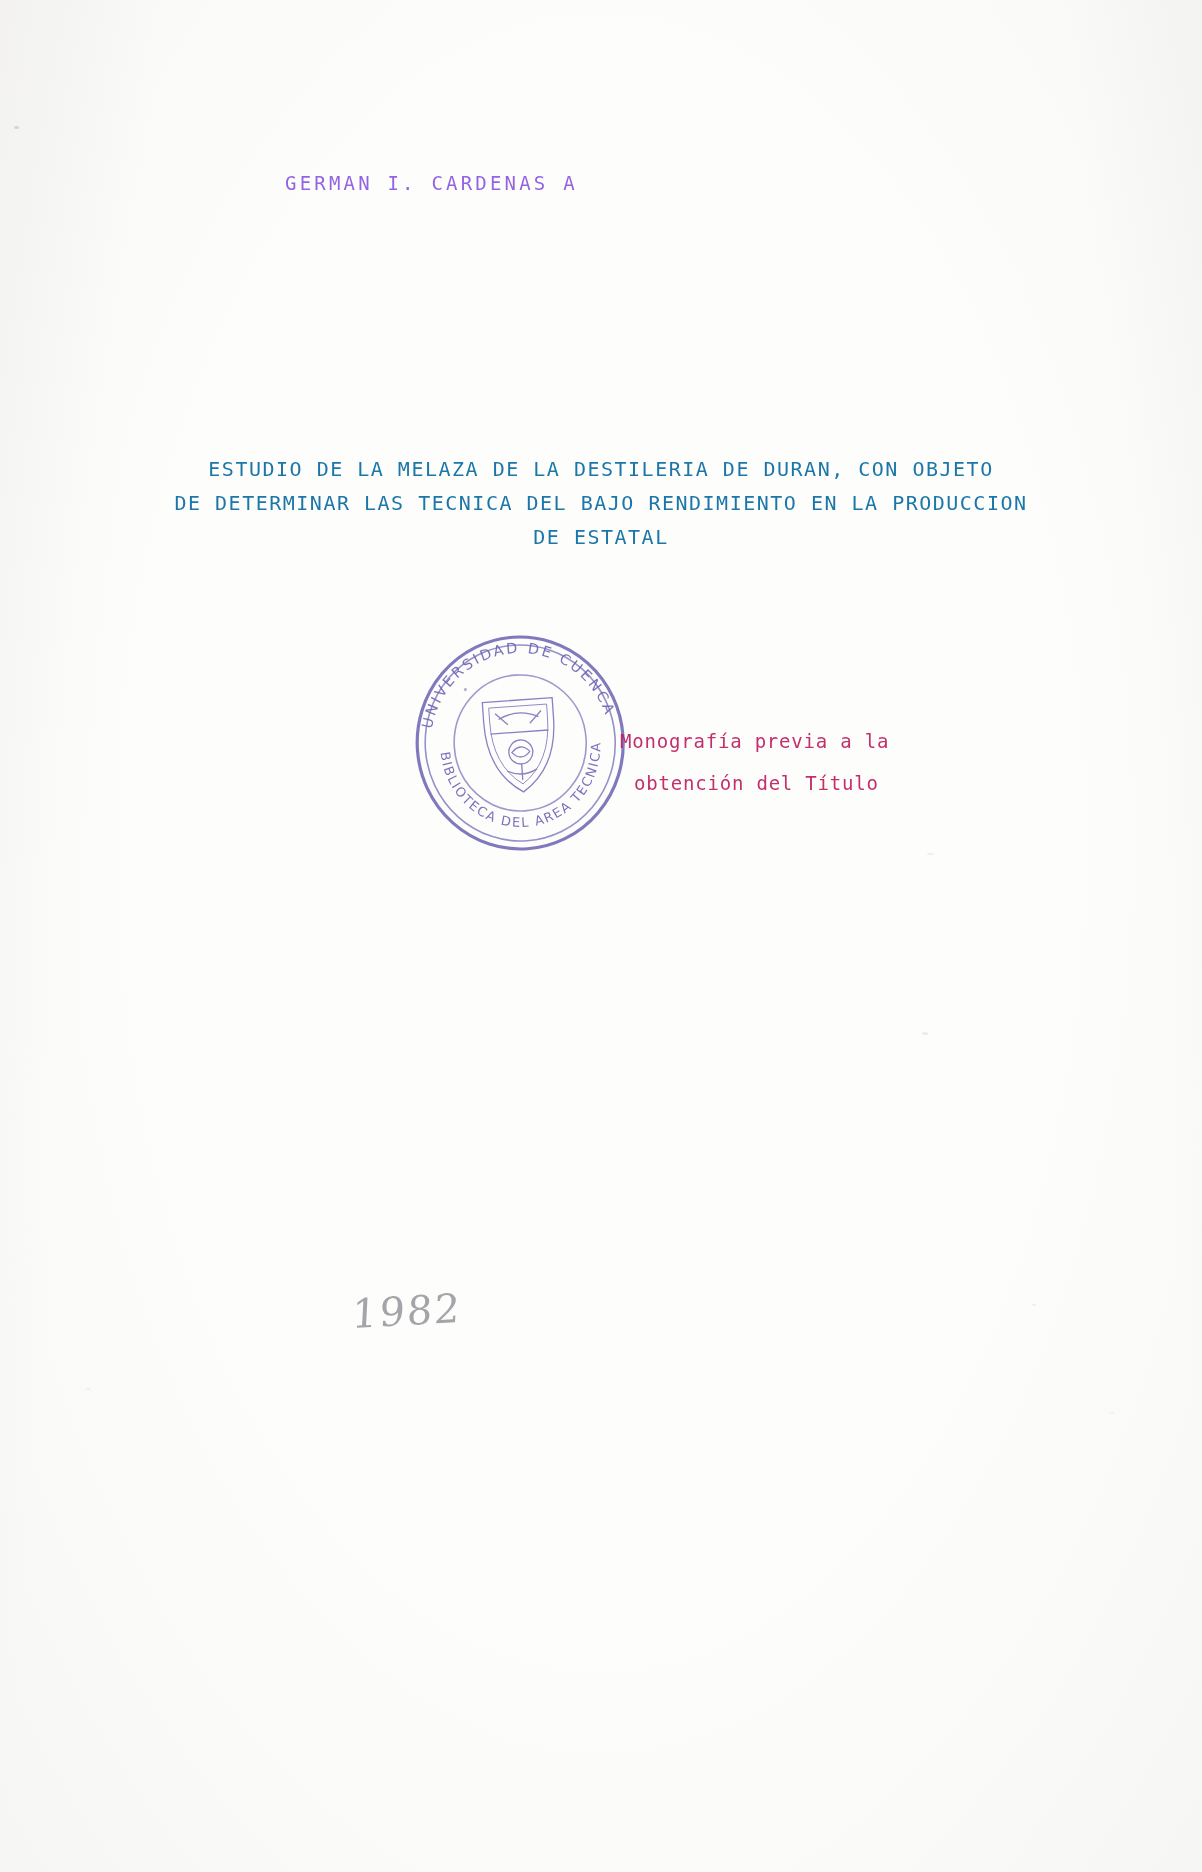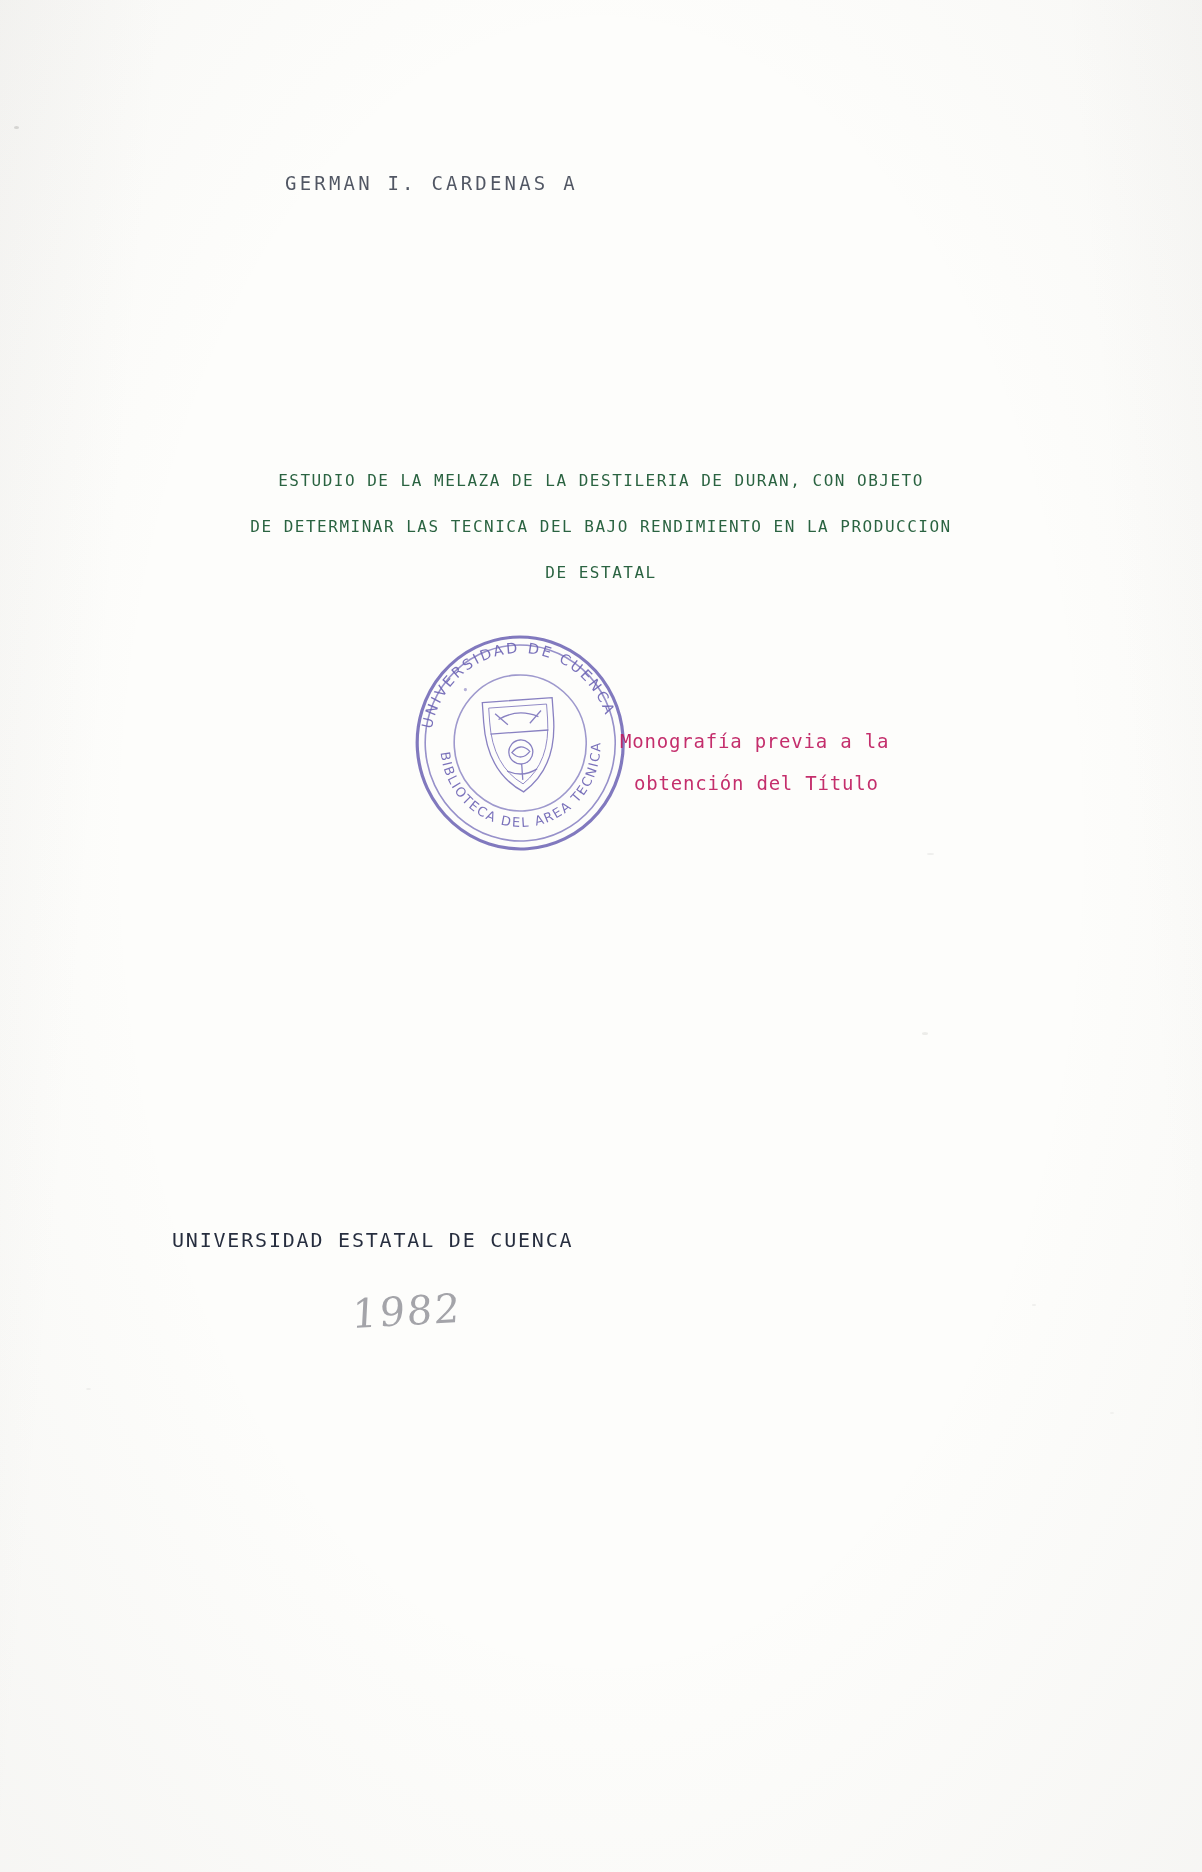--- a/index.html
+++ b/index.html
@@ -23,21 +23,21 @@
     position: absolute;
     inset: 0;
     background:
       radial-gradient(ellipse at 50% 45%, rgba(255,255,255,0) 55%, rgba(120,115,110,0.05) 100%),
       linear-gradient(95deg, rgba(170,165,160,0.07) 0%, rgba(255,255,255,0) 12%),
       linear-gradient(265deg, rgba(170,165,160,0.05) 0%, rgba(255,255,255,0) 10%);
     pointer-events: none;
   }
   .typed {
     position: absolute;
-    color: #0f172a;
+    color: #6d28d9;
     font-family: "DejaVu Sans Mono", monospace;
     letter-spacing: 1.2px;
     white-space: pre;
     opacity: 0.88;
   }
 
   #author {
     top: 172px;
     left: 285px;
     font-size: 19px;
@@ -47,27 +47,26 @@
 
   #title-block {
     position: absolute;
     top: 452px;
     left: 0;
     width: 1202px;
     text-align: center;
   }
   #title-block .tline {
     font-family: "DejaVu Sans Mono", monospace;
-    font-size: 16px;
+    font-size: 20px;
     letter-spacing: 1.5px;
-    color: #14532d;
+    color: #0369a1;
     line-height: 34px;
     opacity: 0.9;
     white-space: pre;
-    margin-top: 12px;
   }
 
   #degree-block {
     position: absolute;
     top: 720px;
     left: 620px;
     width: 340px;
   }
   #degree-block .dline {
     font-family: "DejaVu Sans Mono", monospace;
@@ -167,21 +166,20 @@
       <circle cx="64" cy="66" r="1.6" fill="#3b2f9c" opacity="0.5"></circle>
       <circle cx="172" cy="176" r="1.3" fill="#3b2f9c" opacity="0.45"></circle>
     </svg>
   </div>
 
   <div id="degree-block">
     <div class="dline l1">Monografía previa a la</div>
     <div class="dline l2">obtención del Título</div>
   </div>
 
-  <div class="typed" id="university">UNIVERSIDAD ESTATAL DE CUENCA</div>
 
   <div id="year">1982</div>
 
   <div class="speck" style="top:126px;left:14px;width:5px;height:3px;"></div>
   <div class="speck" style="top:1032px;left:922px;width:6px;height:3px;opacity:.5;"></div>
   <div class="speck" style="top:853px;left:927px;width:7px;height:2px;opacity:.4;"></div>
   <div class="speck" style="top:1304px;left:1032px;width:4px;height:2px;opacity:.4;"></div>
   <div class="speck" style="top:1388px;left:86px;width:5px;height:2px;opacity:.35;"></div>
   <div class="speck" style="top:1412px;left:1110px;width:4px;height:2px;opacity:.3;"></div>
 

